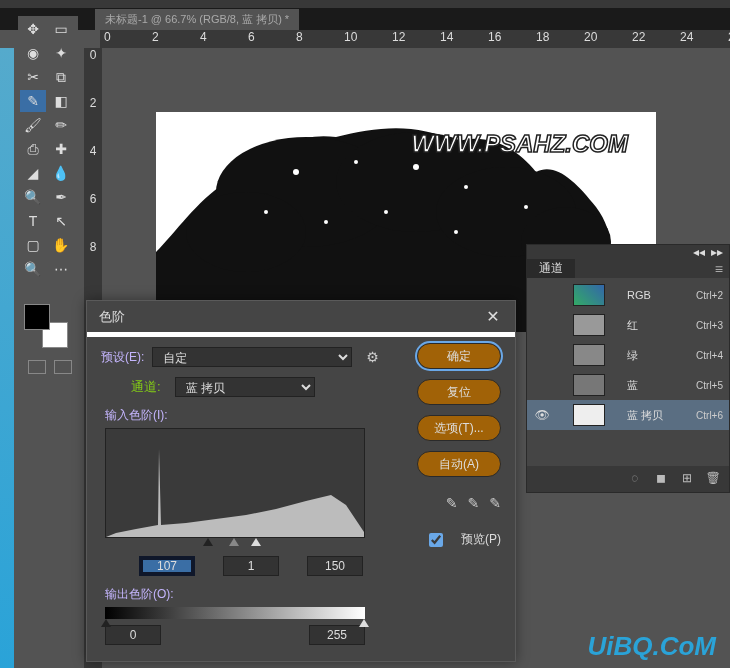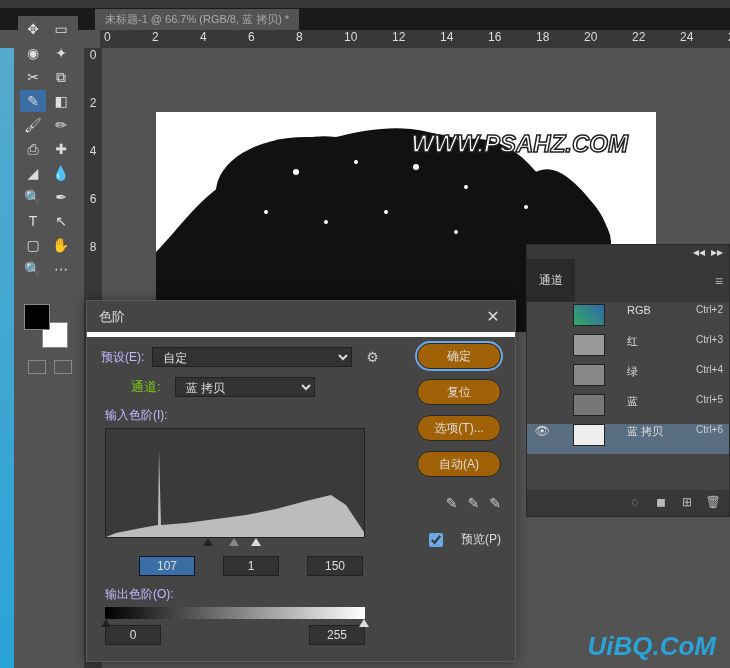--- a/index.html
+++ b/index.html
@@ -37,39 +37,39 @@
 .gear{color:#ccc;cursor:pointer;font-size:14px;margin-left:6px}
 .hist-box{width:260px;height:110px;background:#3a3a3a;border:1px solid #222;margin-left:4px;position:relative;overflow:hidden}
 .hist-box svg{position:absolute;bottom:0;left:0}
 .sliders{width:260px;height:14px;margin-left:4px;display:flex;justify-content:space-between;position:relative}
 .tri{width:0;height:0;border-left:5px solid transparent;border-right:5px solid transparent}
 .tri.b{border-bottom:8px solid #222}
 .tri.g{border-bottom:8px solid #888}
 .tri.w{border-bottom:8px solid #ddd}
 .val-row{display:flex;gap:28px;margin-left:38px;margin-top:4px}
 .val-row input{width:56px;text-align:center}
-.val-row input.sel{background:#3a6ea5;border:1px solid #0f172a}
+.val-row input.sel{background:#3a6ea5;border:4px solid #0f172a}
 .out-lbl{margin-top:10px;margin-left:4px}
 .gradbar{width:260px;height:12px;margin-left:4px;margin-top:4px;background:linear-gradient(90deg,#000,#fff);position:relative}
 .out-row{display:flex;justify-content:space-between;width:260px;margin-left:4px;margin-top:6px}
 .out-row input{width:56px;text-align:center}
 .btns{position:absolute;top:6px;right:14px;display:flex;flex-direction:column;gap:10px;width:84px}
 .btn{height:26px;background:#a16207;border:1px solid #2a2a2a;border-radius:14px;text-align:center;line-height:24px;cursor:pointer;font-size:12px}
 .btn.primary{outline:2px solid #6aa8e8}
 .eyedrops{display:flex;justify-content:flex-end;gap:10px;margin-top:8px}
 .eyedrops span{cursor:pointer;font-size:14px;color:#ccc}
 .chk{display:flex;align-items:center;gap:18px;margin-top:10px;justify-content:flex-end}
 .chk input{width:14px;height:14px;accent-color:#6aa8e8}
 .panel{position:absolute;top:244px;right:0;width:204px;background:#454545;border:1px solid #2a2a2a}
 .panel-hdr{height:14px;background:#383838;display:flex;justify-content:flex-end;align-items:center;padding-right:6px;gap:6px;color:#aaa;font-size:10px}
-.panel-tab{background:#2a2a2a;padding:13px 12px;display:inline-block;font-size:12px}
+.panel-tab{background:#2a2a2a;padding:1px 12px;display:inline-block;font-size:12px}
 .panel-tabs{background:#383838;display:flex;justify-content:space-between;align-items:center;padding-right:6px}
 .panel-tabs .menu{color:#aaa;font-size:14px;cursor:pointer}
 .ch-list{padding:2px 0}
-.ch-row{height:30px;display:flex;padding:0 6px;gap:22px;cursor:pointer}
+.ch-row{height:30px;display:flex;align-items:center;padding:0 6px;gap:22px;cursor:pointer}
 .ch-row.sel{background:#5a6e82}
 .ch-eye{width:18px;height:14px;font-size:12px;color:#ddd;text-align:center}
 .ch-thumb{width:32px;height:22px;background:#888;border:1px solid #222}
 .ch-name{flex:1;font-size:11px}
 .ch-sc{font-size:10px;color:#ccc}
 .panel-ftr{height:26px;background:#383838;display:flex;justify-content:flex-end;align-items:center;gap:10px;padding-right:8px}
 .panel-ftr span{width:16px;height:16px;color:#bbb;font-size:12px;text-align:center;cursor:pointer}
 .lstrip{position:absolute;left:0;top:48px;width:14px;height:620px;background:linear-gradient(#5ac,#2aa3d8)}
 </style>
 </head>

